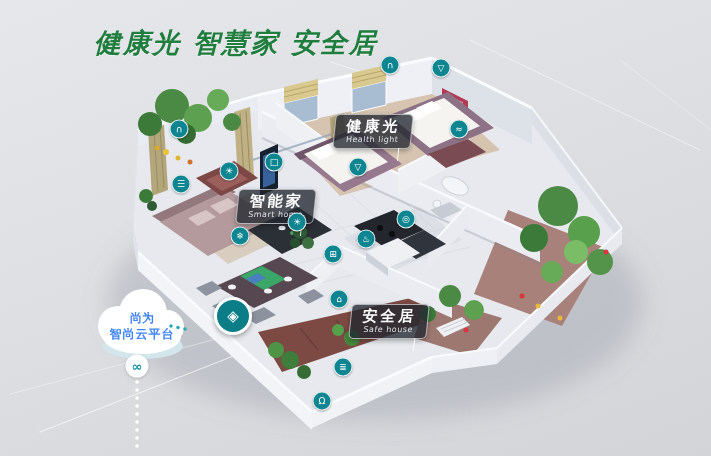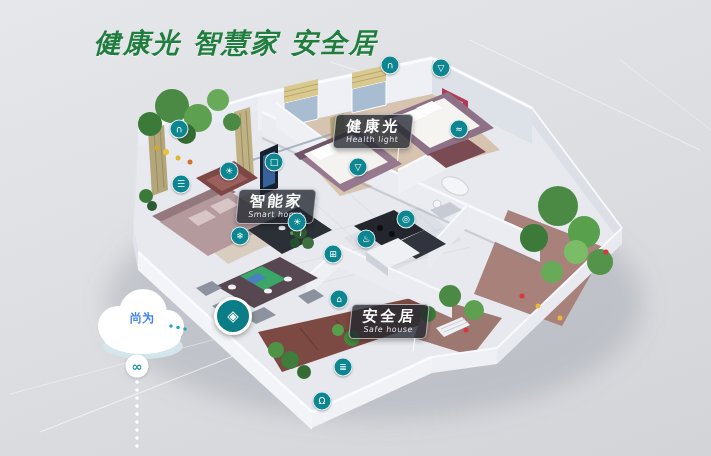--- a/index.html
+++ b/index.html
@@ -315,20 +315,21 @@
     <span class="zh">智能家</span>
     <span class="en">Smart home</span>
   </div>
   <div class="bubble" id="bubble-safe">
     <span class="zh">安全居</span>
     <span class="en">Safe house</span>
   </div>
 
   <div class="cloud-text">
     <span class="l1">尚为</span>
+    <span class="l2">智尚云平台</span>
   </div>
 
   <div id="icons-layer">
       <div class="dev" style="left: 390px; top: 65px;">∩</div>
       <div class="dev" style="left: 441px; top: 68px;">▽</div>
       <div class="dev" style="left: 179px; top: 129px;">∩</div>
       <div class="dev" style="left: 229px; top: 171px;">☀</div>
       <div class="dev" style="left: 181px; top: 184px;">☰</div>
       <div class="dev" style="left: 274px; top: 162px;">□</div>
       <div class="dev" style="left: 297px; top: 222px;">☀</div>

